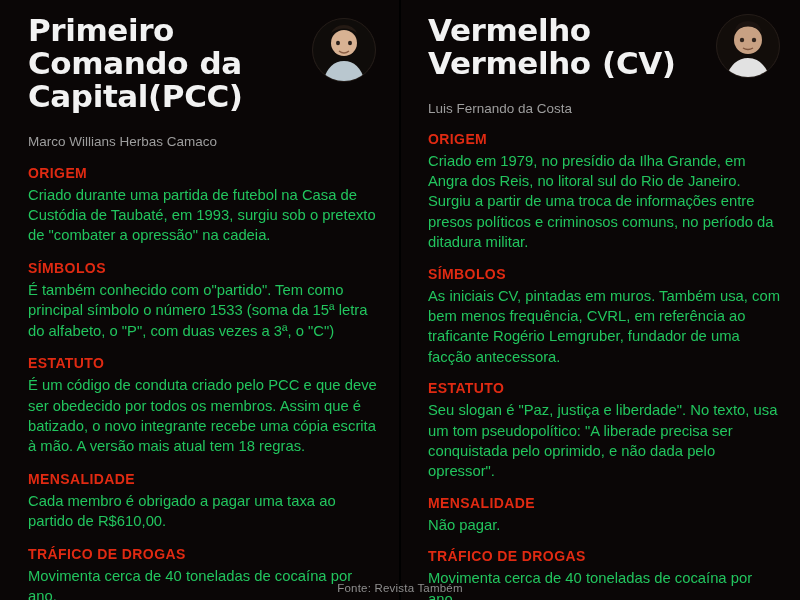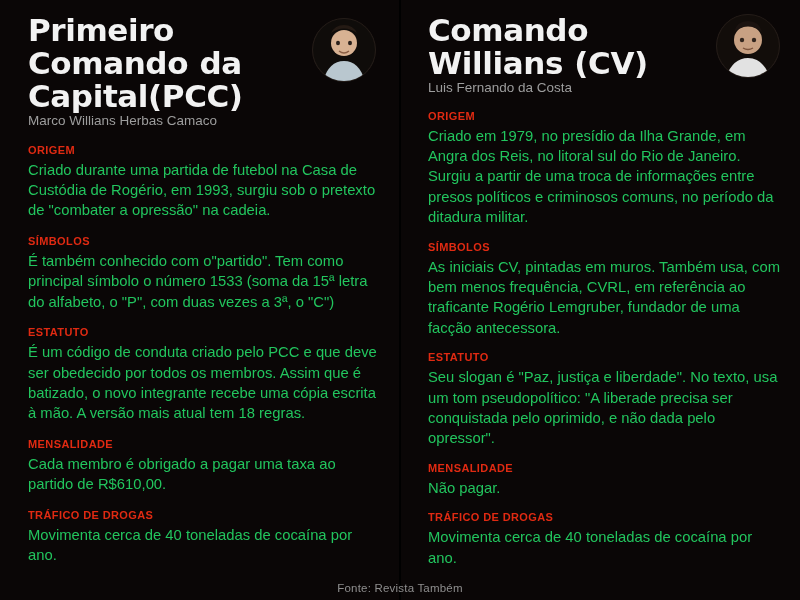--- a/index.html
+++ b/index.html
@@ -58,21 +58,21 @@
     letter-spacing: -0.4px;
     padding-right: 76px;
     word-spacing: 1px;
   }
   .title.right-title {
     font-size: 31px;
   }
   .subtitle {
     font-size: 13.5px;
     color: #9d9d9d;
-    margin-top: 0;
+    margin-top: 21px;
     margin-bottom: 0;
     padding-right: 76px;
     line-height: 1.2;
   }
   .avatar {
     position: absolute;
     right: 0;
     top: 4px;
     width: 62px;
     height: 62px;
@@ -86,21 +86,21 @@
   .avatar svg { display: block; width: 100%; height: 100%; }
   .section {
     margin-top: 14px;
   }
   .section:first-of-type {
     margin-top: 15px;
   }
   .sec-label {
     color: #e02a12;
     font-weight: bold;
-    font-size: 11px;
+    font-size: 14px;
     letter-spacing: 0.4px;
     margin: 0 0 4px 0;
     text-transform: uppercase;
   }
   .sec-body {
     font-size: 14.8px;
     line-height: 1.38;
     color: #22c55e;
     margin: 0;
   }
@@ -133,21 +133,21 @@
           <ellipse cx="25" cy="24" rx="2" ry="2.2" fill="#2a211c"></ellipse>
           <ellipse cx="37" cy="24" rx="2" ry="2.2" fill="#2a211c"></ellipse>
           <path d="M26 32 q5 4 10 0" stroke="#8a5f46" stroke-width="1.4" fill="none"></path>
           <path d="M10 62 q6 -20 21 -20 q15 0 21 20 z" fill="#b9c7cf"></path>
         </svg>
       </div>
     </div>
 
     <div class="section">
       <p class="sec-label">ORIGEM</p>
-      <p class="sec-body">Criado durante uma partida de futebol na Casa de Custódia de Rogério, em 1993, surgiu sob o pretexto de "combater a opressão" na cadeia.</p>
+      <p class="sec-body">Criado durante uma partida de futebol na Casa de Custódia de Taubaté, em 1993, surgiu sob o pretexto de "combater a opressão" na cadeia.</p>
     </div>
     <div class="section">
       <p class="sec-label">SÍMBOLOS</p>
       <p class="sec-body">É também conhecido com o"partido". Tem como principal símbolo o número 1533 (soma da 15ª letra do alfabeto, o "P", com duas vezes a 3ª, o "C")</p>
     </div>
     <div class="section">
       <p class="sec-label">ESTATUTO</p>
       <p class="sec-body">É um código de conduta criado pelo PCC e que deve ser obedecido por todos os membros. Assim que é batizado, o novo integrante recebe uma cópia escrita à mão. A versão mais atual tem 18 regras.</p>
     </div>
     <div class="section">
@@ -157,21 +157,21 @@
     <div class="section">
       <p class="sec-label">TRÁFICO DE DROGAS</p>
       <p class="sec-body">Movimenta cerca de 40 toneladas de cocaína por ano.</p>
     </div>
   </div>
 
   <div class="divider"></div>
 
   <div class="column right">
     <div class="head">
-      <h1 class="title right-title">Comando Willians (CV)</h1>
+      <h1 class="title right-title">Vermelho Vermelho (CV)</h1>
       <p class="subtitle">Luis Fernando da Costa</p>
       <div class="avatar right-av">
         <svg viewBox="0 0 62 62" aria-hidden="true">
           <rect x="0" y="0" width="62" height="62" fill="#120d0a"></rect>
           <circle cx="31" cy="25" r="14" fill="#c8a183"></circle>
           <path d="M17 17 q14 -11 28 0 q-3 -11 -14 -11 q-11 0 -14 11 z" fill="#1b1310"></path>
           <ellipse cx="25" cy="25" rx="2.2" ry="2.2" fill="#31251e"></ellipse>
           <ellipse cx="37" cy="25" rx="2.2" ry="2.2" fill="#31251e"></ellipse>
           <path d="M26 33 q5 3 10 0" stroke="#7d553e" stroke-width="1.4" fill="none"></path>
           <path d="M9 62 q7 -19 22 -19 q15 0 22 19 z" fill="#e2e2e2"></path>

